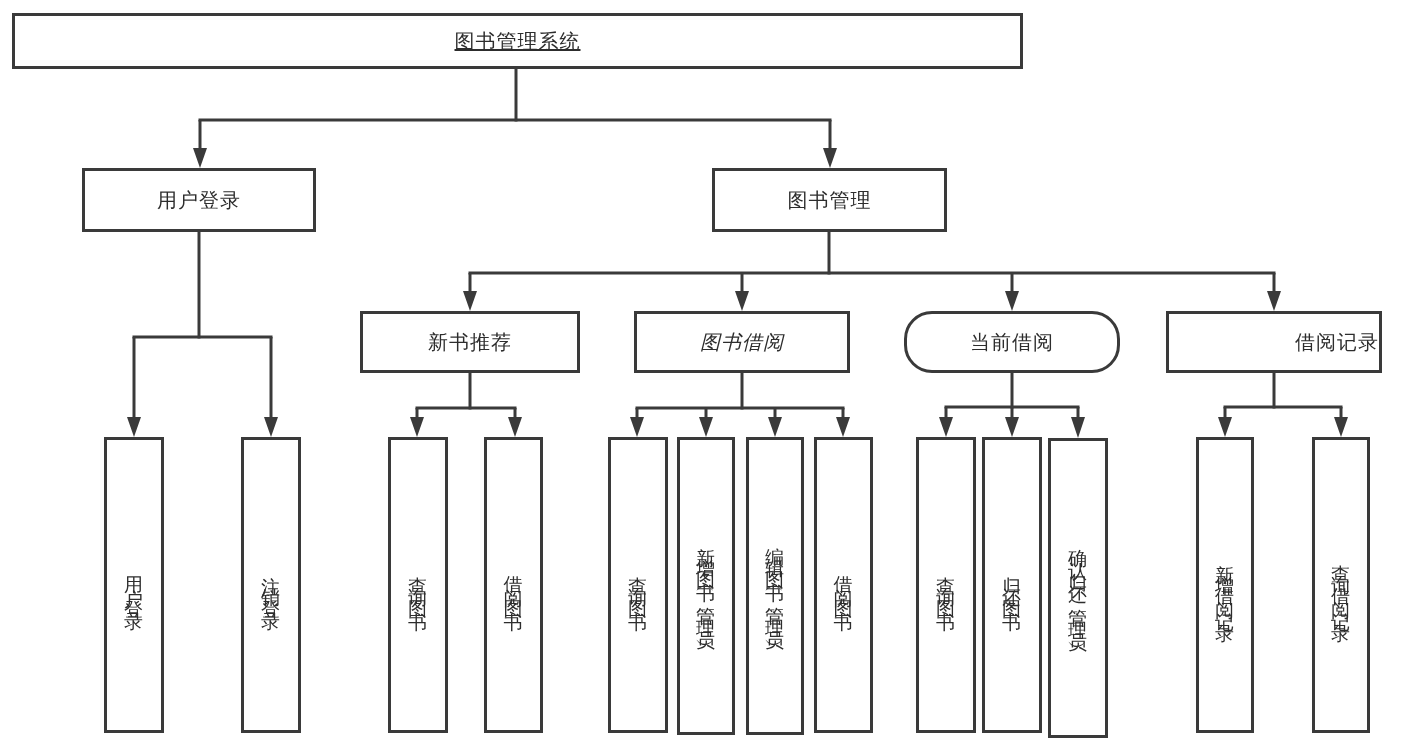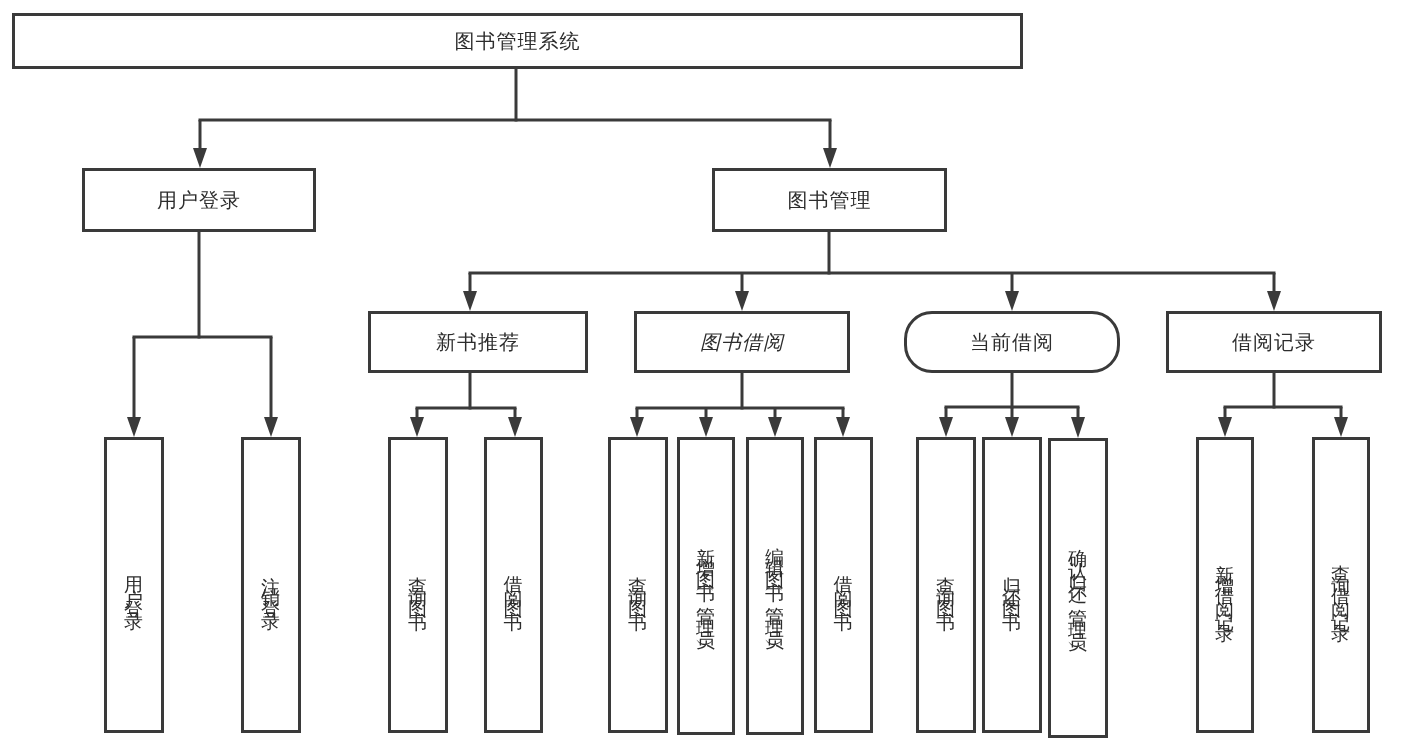--- a/index.html
+++ b/index.html
@@ -28,27 +28,27 @@
   }
   .node.v span{
     writing-mode:vertical-rl;
     text-orientation:mixed;
     font-size:19px;
     line-height:1;
     letter-spacing:12px;
     white-space:nowrap;
   }
   
-  #n-root          {left:12px;  top:13px;  width:1011px;height:56px;}
+  #n-root          {left:12px;  top:13px;  width:1011px;height:56px;text-decoration:underline;}
   #n-user-login    {left:82px;  top:168px; width:234px; height:64px;}
   #n-book-mgmt     {left:712px; top:168px; width:235px; height:64px;text-align:right;}
-  #n-new-book-rec  {left:368px; top:311px; width:220px; height:62px;}
+  #n-new-book-rec  {left:360px; top:311px; width:220px; height:62px;}
   #n-book-borrow   {left:634px; top:311px; width:216px; height:62px;font-style:italic;}
   #n-current-borrow{left:904px; top:311px; width:216px; height:62px;border-radius:28px;}
-  #n-borrow-record {left:1166px;top:311px; width:216px; height:62px;}
+  #n-borrow-record {left:1166px;top:311px; width:216px; height:62px;justify-content:flex-end;}
 
   #n-leaf-user-login    {left:104px; top:437px;width:60px;height:296px;}
   #n-leaf-logout        {left:241px; top:437px;width:60px;height:296px;}
   #n-leaf-rec-query     {left:388px; top:437px;width:60px;height:296px;}
   #n-leaf-rec-borrow    {left:484px; top:437px;width:59px;height:296px;}
   #n-leaf-bb-query      {left:608px; top:437px;width:60px;height:296px;}
   #n-leaf-bb-add        {left:677px; top:437px;width:58px;height:298px;}
   #n-leaf-bb-edit       {left:746px; top:437px;width:58px;height:298px;}
   #n-leaf-bb-borrow     {left:814px; top:437px;width:59px;height:296px;}
   #n-leaf-cb-query      {left:916px; top:437px;width:60px;height:296px;}

